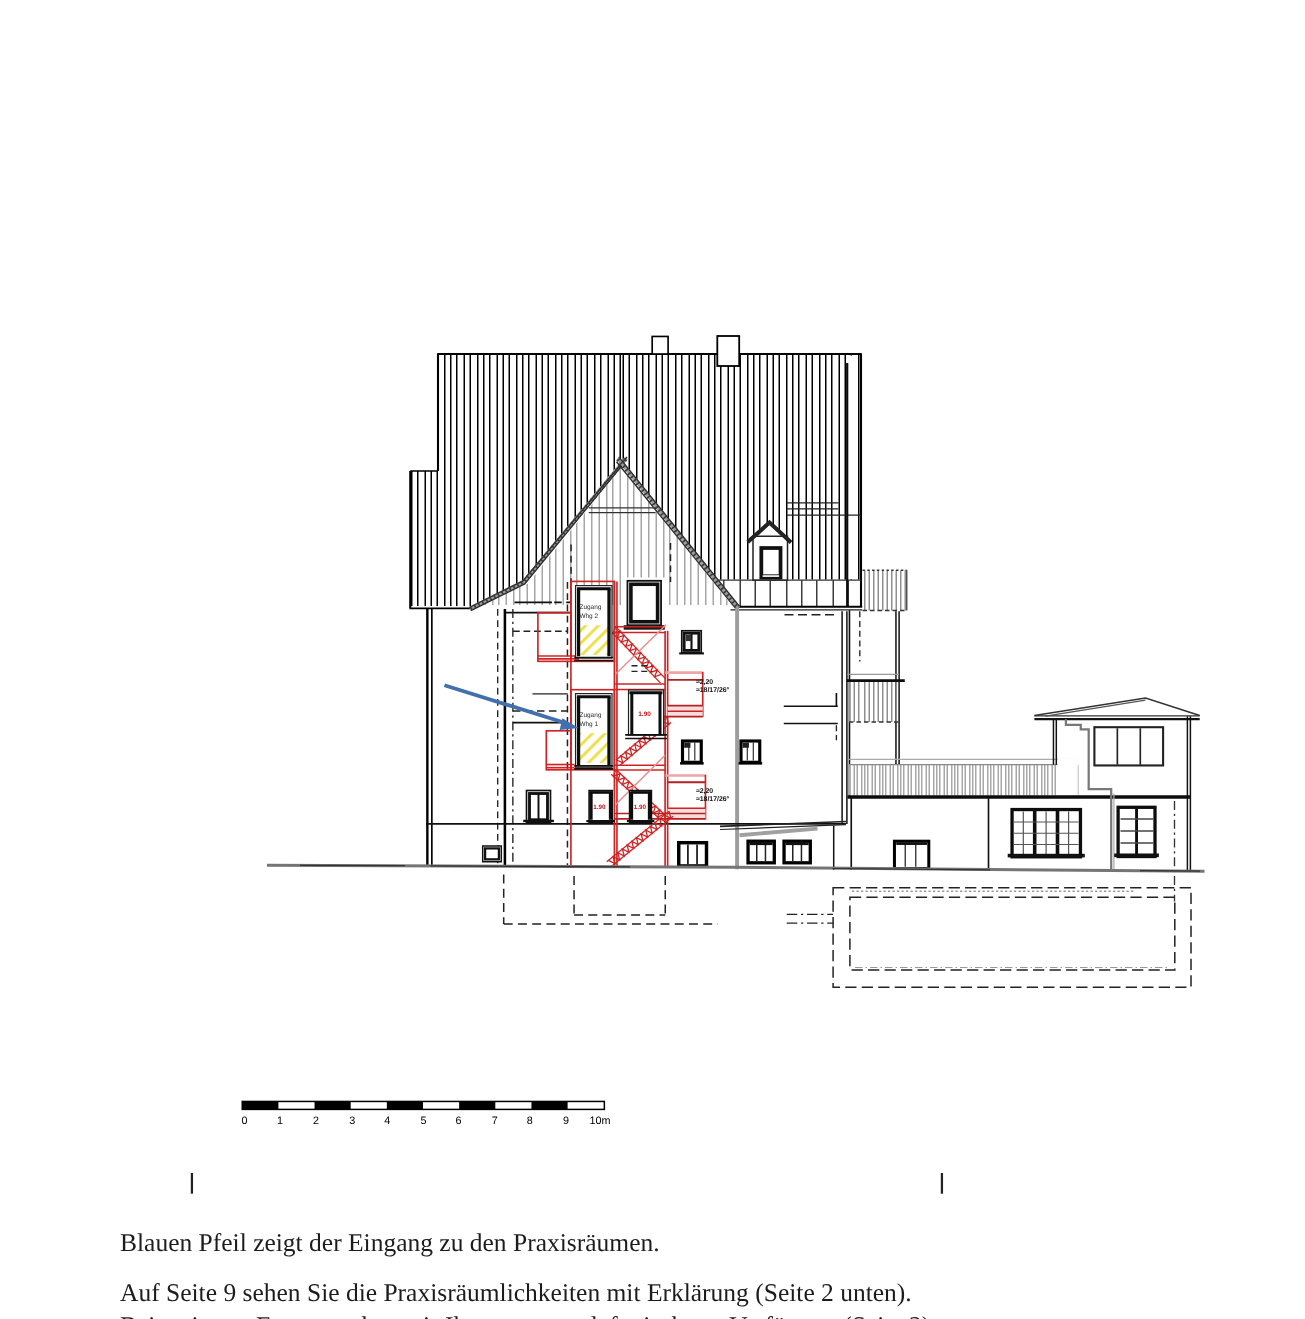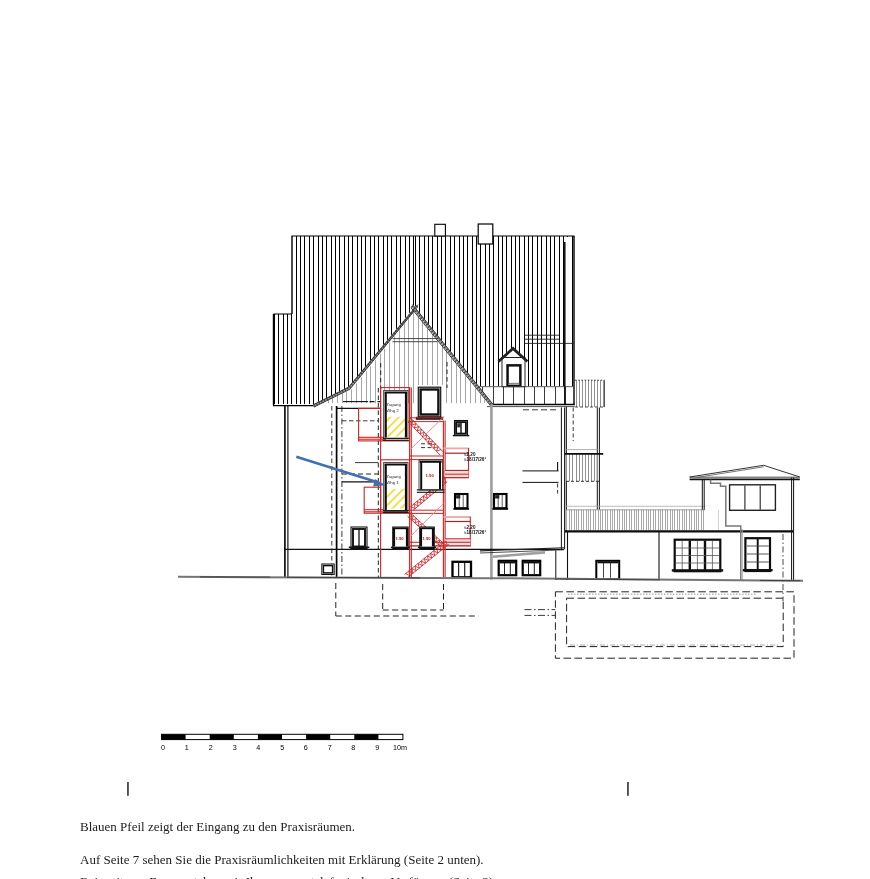--- a/index.html
+++ b/index.html
@@ -1,17 +1,17 @@
 <!DOCTYPE html>
 <html><head>
 <meta charset="utf-8">
 <style>
 html,body{margin:0;padding:0;background:#fff;width:870px;height:879px;overflow:hidden;}
 svg{display:block}
-.t{font-family:"Liberation Serif",serif;font-size:13px;color:#1c1c1c;position:absolute;white-space:nowrap;}
+.t{font-family:"Liberation Serif",serif;font-size:17px;color:#1c1c1c;position:absolute;white-space:nowrap;}
 </style>
 </head>
 <body>
 <svg width="870" height="879" viewBox="0 0 870 879" xmlns="http://www.w3.org/2000/svg">
 <defs>
 <clipPath id="cpL">
         <polygon points="292,236 414.5,236 414.5,306.8 348.8,388.3 313.2,404.2 273.5,404.2 273.5,314 292,314"></polygon>
       </clipPath>
 <clipPath id="cpR">
         <polygon points="414.5,236 574,236 574,386.5 478.2,386.5 414.5,306.8"></polygon>
@@ -710,15 +710,15 @@
 <text x="400" y="749.5">10m</text>
 </g>
 
 <rect x="127.2" y="782" width="1.5" height="13.8" fill="#222"></rect>
 
 <rect x="627.2" y="782" width="1.5" height="13.8" fill="#222"></rect>
 </svg>
 
 <div class="t" style="left:80px;top:818.6px;">Blauen Pfeil zeigt der Eingang zu den Praxisräumen.</div>
 
-<div class="t" style="left:80px;top:851.6px;">Auf Seite 7 sehen Sie die Praxisräumlichkeiten mit Erklärung (Seite 2 unten).</div>
+<div class="t" style="left:80px;top:851.6px;">Auf Seite 9 sehen Sie die Praxisräumlichkeiten mit Erklärung (Seite 2 unten).</div>
 
 <div class="t" style="left:80px;top:873.8px;">Bei weiteren Fragen stehen wir Ihnen gerne telefonisch zur Verfügung (Seite 2).</div>
 
 </body></html>

